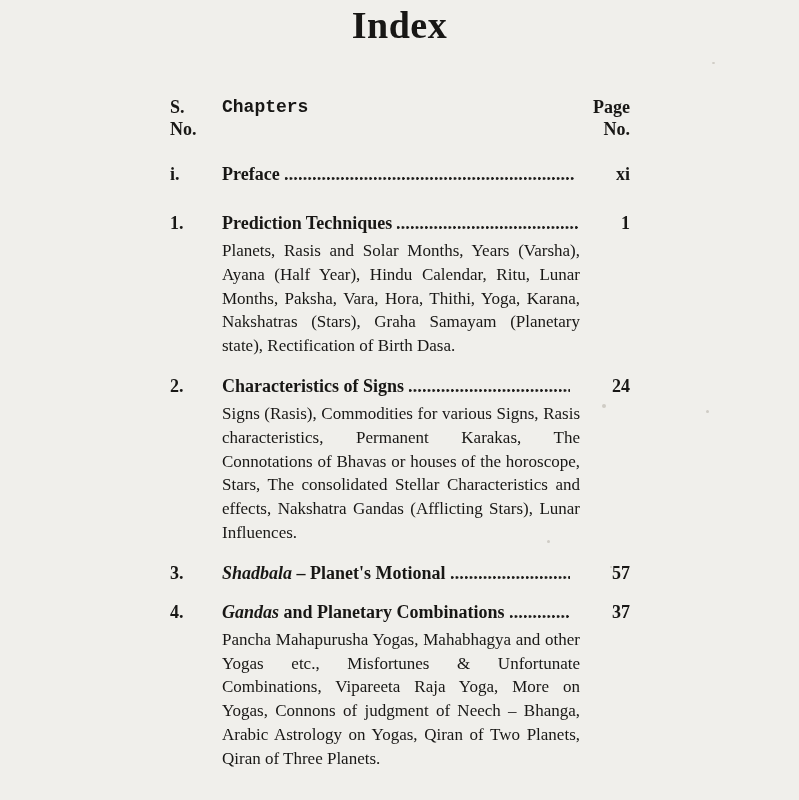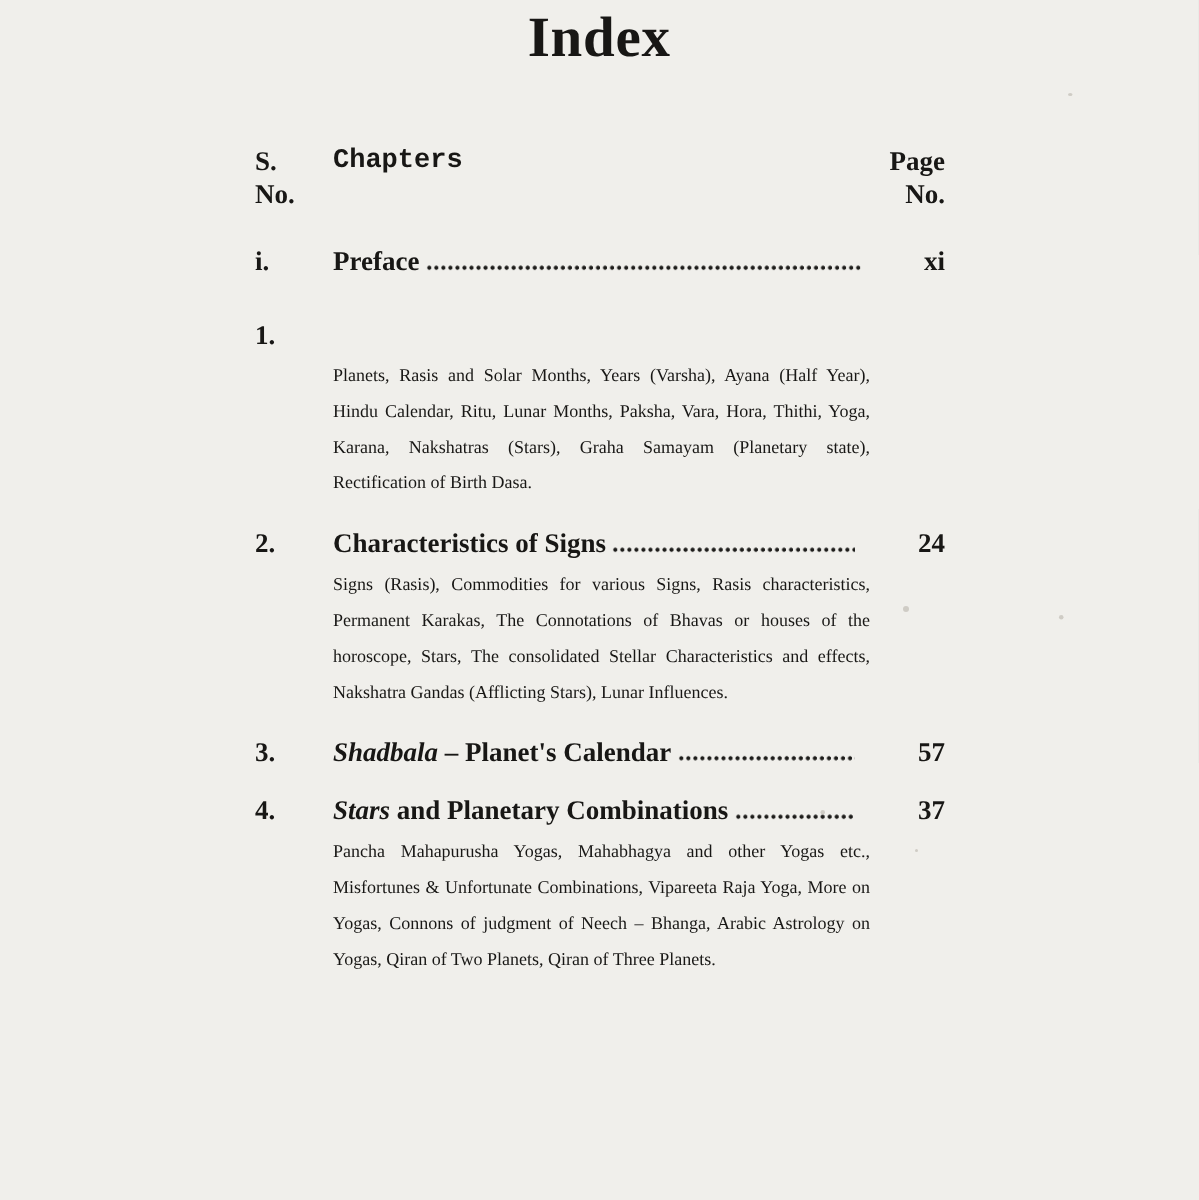--- a/index.html
+++ b/index.html
@@ -47,21 +47,21 @@
     height:7px;
     margin:0 2px 3px 4px;
     background-image:radial-gradient(circle at 2.2px 3.5px, #1d1c1a 1.15px, rgba(29,28,26,0) 1.6px);
     background-size:4.7px 7px;
     background-repeat:repeat-x;
   }
   .pageno{flex:none;margin-left:40px;}
   .desc{
     margin:5px 0 0 52px;
     width:358px;
-    font-size:12px;line-height:23.8px;
+    font-size:17px;line-height:23.8px;
     text-align:justify;
   }
   .desc:empty{display:none;}
 
   .speck{position:absolute;border-radius:50%;background:#cfccc5;}
 </style>
 </head>
 <body>
 
 <div class="paper">
@@ -91,20 +91,26 @@
         <span class="leader"></span>
         <span class="pageno">xi</span>
       </div>
     </div>
 
   </div>
 
   <div class="entry">
     <div class="heading">
       <div class="col-num">1.</div>
+      <div class="heading-main">
+        <span class="t-italic"></span>
+              <span class="t-plain">Prediction Techniques</span>
+        <span class="leader"></span>
+        <span class="pageno">1</span>
+      </div>
     </div>
     <p class="desc">Planets, Rasis and Solar Months, Years (Varsha), Ayana (Half Year), Hindu Calendar, Ritu, Lunar Months, Paksha, Vara, Hora, Thithi, Yoga, Karana, Nakshatras (Stars), Graha Samayam (Planetary state), Rectification of Birth Dasa.</p>
   </div>
 
   <div class="entry">
     <div class="heading">
       <div class="col-num">2.</div>
       <div class="heading-main">
         <span class="t-italic"></span>
               <span class="t-plain">Characteristics of Signs</span>
@@ -113,32 +119,32 @@
       </div>
     </div>
     <p class="desc">Signs (Rasis), Commodities for various Signs, Rasis characteristics, Permanent Karakas, The Connotations of Bhavas or houses of the horoscope, Stars, The consolidated Stellar Characteristics and effects, Nakshatra Gandas (Afflicting Stars), Lunar Influences.</p>
   </div>
 
   <div class="entry">
     <div class="heading">
       <div class="col-num">3.</div>
       <div class="heading-main">
         <span class="t-italic">Shadbala</span>
-              <span class="t-plain"> – Planet's Calendar</span>
+              <span class="t-plain"> – Planet's Motional</span>
         <span class="leader"></span>
         <span class="pageno">57</span>
       </div>
     </div>
   </div>
 
   <div class="entry">
     <div class="heading">
       <div class="col-num">4.</div>
       <div class="heading-main">
-        <span class="t-italic">Stars</span>
+        <span class="t-italic">Gandas</span>
               <span class="t-plain"> and Planetary Combinations</span>
         <span class="leader"></span>
         <span class="pageno">37</span>
       </div>
     </div>
     <p class="desc">Pancha Mahapurusha Yogas, Mahabhagya and other Yogas etc., Misfortunes &amp; Unfortunate Combinations, Vipareeta Raja Yoga, More on Yogas, Connons of judgment of Neech – Bhanga, Arabic Astrology on Yogas, Qiran of Two Planets, Qiran of Three Planets.</p>
   </div>
 </div>
   </div>
 

